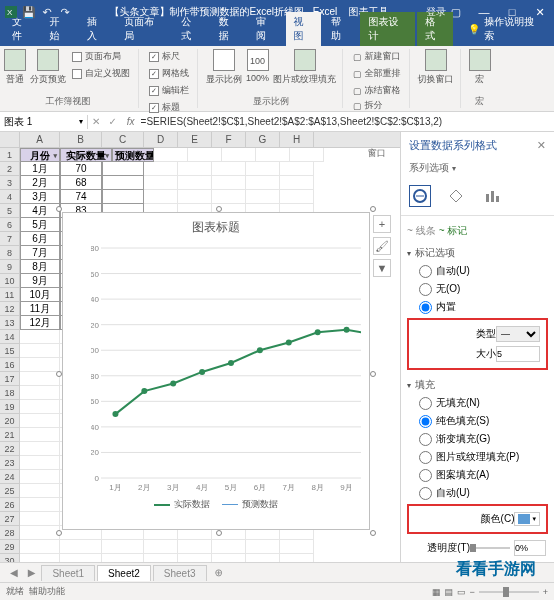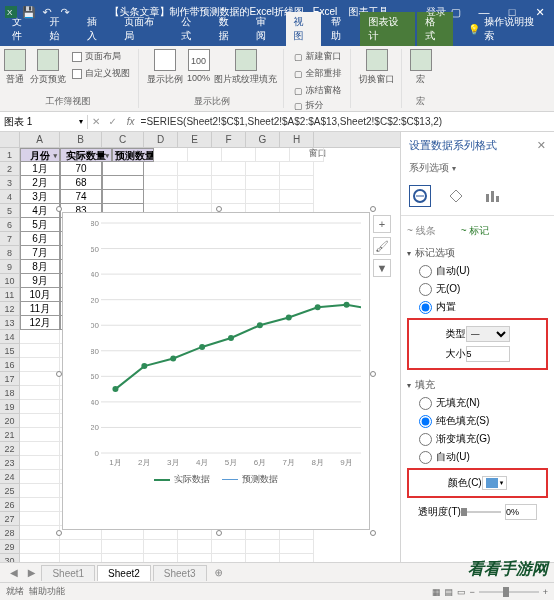--- a/index.html
+++ b/index.html
@@ -58,34 +58,34 @@
 .pane-tabs { display: flex; gap: 14px; padding: 4px 8px 8px; border-bottom: 1px solid #e0e0e0; }
 .pane-tabs .pt { width: 22px; height: 22px; border: 1px solid transparent; display: flex; align-items: center; justify-content: center; cursor: pointer; }
 .pane-tabs .pt.active { border-color: #2b579a; }
 .pane-body { flex: 1; overflow-y: auto; padding: 6px 6px; }
 .sect { margin-bottom: 6px; }
 .sect-hdr { display: flex; align-items: center; gap: 4px; color: #555; cursor: pointer; padding: 2px 0; }
 .sect-hdr .caret { font-size: 8px; }
 .radio-row { display: flex; align-items: center; gap: 4px; padding: 2px 0 2px 12px; }
 .radio-row input { margin: 0; }
 .redbox { border: 2px solid #e03030; padding: 4px 6px; margin: 2px 0; }
-.fld { display: flex; align-items: center; justify-content: center; padding: 2px 0; }
+.fld { display: flex; align-items: center; justify-content: flex-end; padding: 2px 0; }
 .fld select, .fld input[type=text] { width: 44px; font-size: 9px; border: 1px solid #ccc; height: 16px; }
 .color-btn { display: flex; align-items: center; gap: 2px; border: 1px solid #ccc; padding: 1px 3px; cursor: pointer; }
 .color-sw { width: 12px; height: 10px; }
 .sheet-tabs { height: 20px; background: #f3f2f1; border-top: 1px solid #d4d4d4; display: flex; align-items: center; font-size: 10px; padding: 0 6px; gap: 2px; }
 .sheet-tabs .nav { color: #888; padding: 0 4px; cursor: pointer; }
 .sheet-tabs .stab { padding: 2px 10px; border: 1px solid #ccc; border-bottom: none; background: #fff; cursor: pointer; }
 .sheet-tabs .stab.inactive { background: #f0f0f0; color: #888; }
 .sheet-tabs .plus { padding: 0 6px; cursor: pointer; color: #888; }
 .statusbar { height: 18px; background: #f3f2f1; border-top: 1px solid #d4d4d4; display: flex; align-items: center; font-size: 9px; color: #666; padding: 0 6px; justify-content: space-between; }
 .statusbar .zoom { display: flex; align-items: center; gap: 4px; }
 .zoom .slider { width: 60px; height: 2px; background: #ccc; position: relative; }
 .zoom .slider .thumb { position: absolute; width: 6px; height: 10px; background: #888; top: -4px; left: 40%; }
-.watermark { position: absolute; right: 6px; bottom: 20px; font-size: 16px; color: #14532d; font-weight: bold; font-style: italic; }
+.watermark { position: absolute; right: 18px; bottom: 20px; font-size: 16px; color: #0369a1; font-weight: bold; }
 </style>
 </head>
 <body>
 
 <div class="titlebar">
   <div class="qat">
     <span class="ic">
         <svg width="12" height="12">
           <rect width="12" height="12" fill="#217346"></rect>
           <text x="2" y="9" fill="#fff" font-size="8">X</text>
@@ -145,20 +145,41 @@
           </div>
         <div class="btn-sm">
             <span class="chk"></span>
             <span>自定义视图</span>
           </div>
       </div>
     </div>
     <div class="lbl">工作簿视图</div>
   </div>
   <div class="rgroup">
+    <div class="btns" style="flex-direction:column;gap:2px">
+      <div class="btn-sm">
+          <span class="chk">✓</span>
+          <span>标尺</span>
+        </div>
+      <div class="btn-sm">
+          <span class="chk">✓</span>
+          <span>网格线</span>
+        </div>
+      <div class="btn-sm">
+          <span class="chk">✓</span>
+          <span>编辑栏</span>
+        </div>
+      <div class="btn-sm">
+          <span class="chk">✓</span>
+          <span>标题</span>
+        </div>
+    </div>
+    <div class="lbl">显示</div>
+  </div>
+  <div class="rgroup">
     <div class="btns">
       <div class="btn-lg">
           <div class="icn" style="background:#fff"></div>
           <span>显示比例</span>
         </div>
       <div class="btn-lg">
           <div class="icn" style="background:#fff;text-align:center;line-height:22px">100</div>
           <span>100%</span>
         </div>
       <div class="btn-lg">
@@ -554,20 +575,21 @@
           <div class="cell" style="width: 34px;"></div>
         </div>
       </div>
 
     <div class="chart-overlay">
       <div class="side-actions">
         <div class="sa">+</div>
         <div class="sa">🖌</div>
         <div class="sa">▼</div>
       </div>
+      <div class="chart-title">图表标题</div>
       <div class="chart-plot">
         <svg viewBox="0 0 270 250">
 
           <g stroke="#e0e0e0" stroke-width="1" font-size="8" fill="#888">
             <g id="ygrid">
                 <line x1="10" x2="270" y1="5" y2="5"></line>
                 <text x="8" y="8" text-anchor="end" stroke="none">180</text>
                 <line x1="10" x2="270" y1="30.555555555555568" y2="30.555555555555568"></line>
                 <text x="8" y="33.55555555555557" text-anchor="end" stroke="none">160</text>
                 <line x1="10" x2="270" y1="56.11111111111111" y2="56.11111111111111"></line>
@@ -666,21 +688,21 @@
         </div>
       <div class="pt">
           <svg width="16" height="16">
             <rect x="2" y="6" width="3" height="8" fill="#888"></rect>
             <rect x="7" y="3" width="3" height="11" fill="#888"></rect>
             <rect x="12" y="8" width="3" height="6" fill="#888"></rect>
           </svg>
         </div>
     </div>
     <div class="pane-body">
-      <div style="display:flex;gap:25px;padding:2px 0 6px;color:#888">
+      <div style="display:flex;gap:3px;padding:2px 0 6px;color:#888">
         <span>~ <span>线条</span></span>
         <span style="color:#2b7b2b">~ <span>标记</span></span>
       </div>
       <div class="sect">
         <div class="sect-hdr">
             <span class="caret">▾</span>
             <span>标记选项</span>
           </div>
         <div class="radio-row">
             <input type="radio" style="">
@@ -717,20 +739,28 @@
         <div class="radio-row">
             <input type="radio" checked="" style="">
             <span>纯色填充(S)</span>
           </div>
         <div class="radio-row">
             <input type="radio" style="">
             <span>渐变填充(G)</span>
           </div>
         <div class="radio-row">
             <input type="radio" style="">
+            <span>图片或纹理填充(P)</span>
+          </div>
+        <div class="radio-row">
+            <input type="radio" style="">
+            <span>图案填充(A)</span>
+          </div>
+        <div class="radio-row">
+            <input type="radio" style="">
             <span>自动(U)</span>
           </div>
         <div class="redbox">
           <div class="fld">
               <span>颜色(C)</span>
             <span class="color-btn">
                 <span class="color-sw" style="background:#5b9bd5"></span>
                 <span style="font-size:7px">▾</span>
               </span>
           </div>

